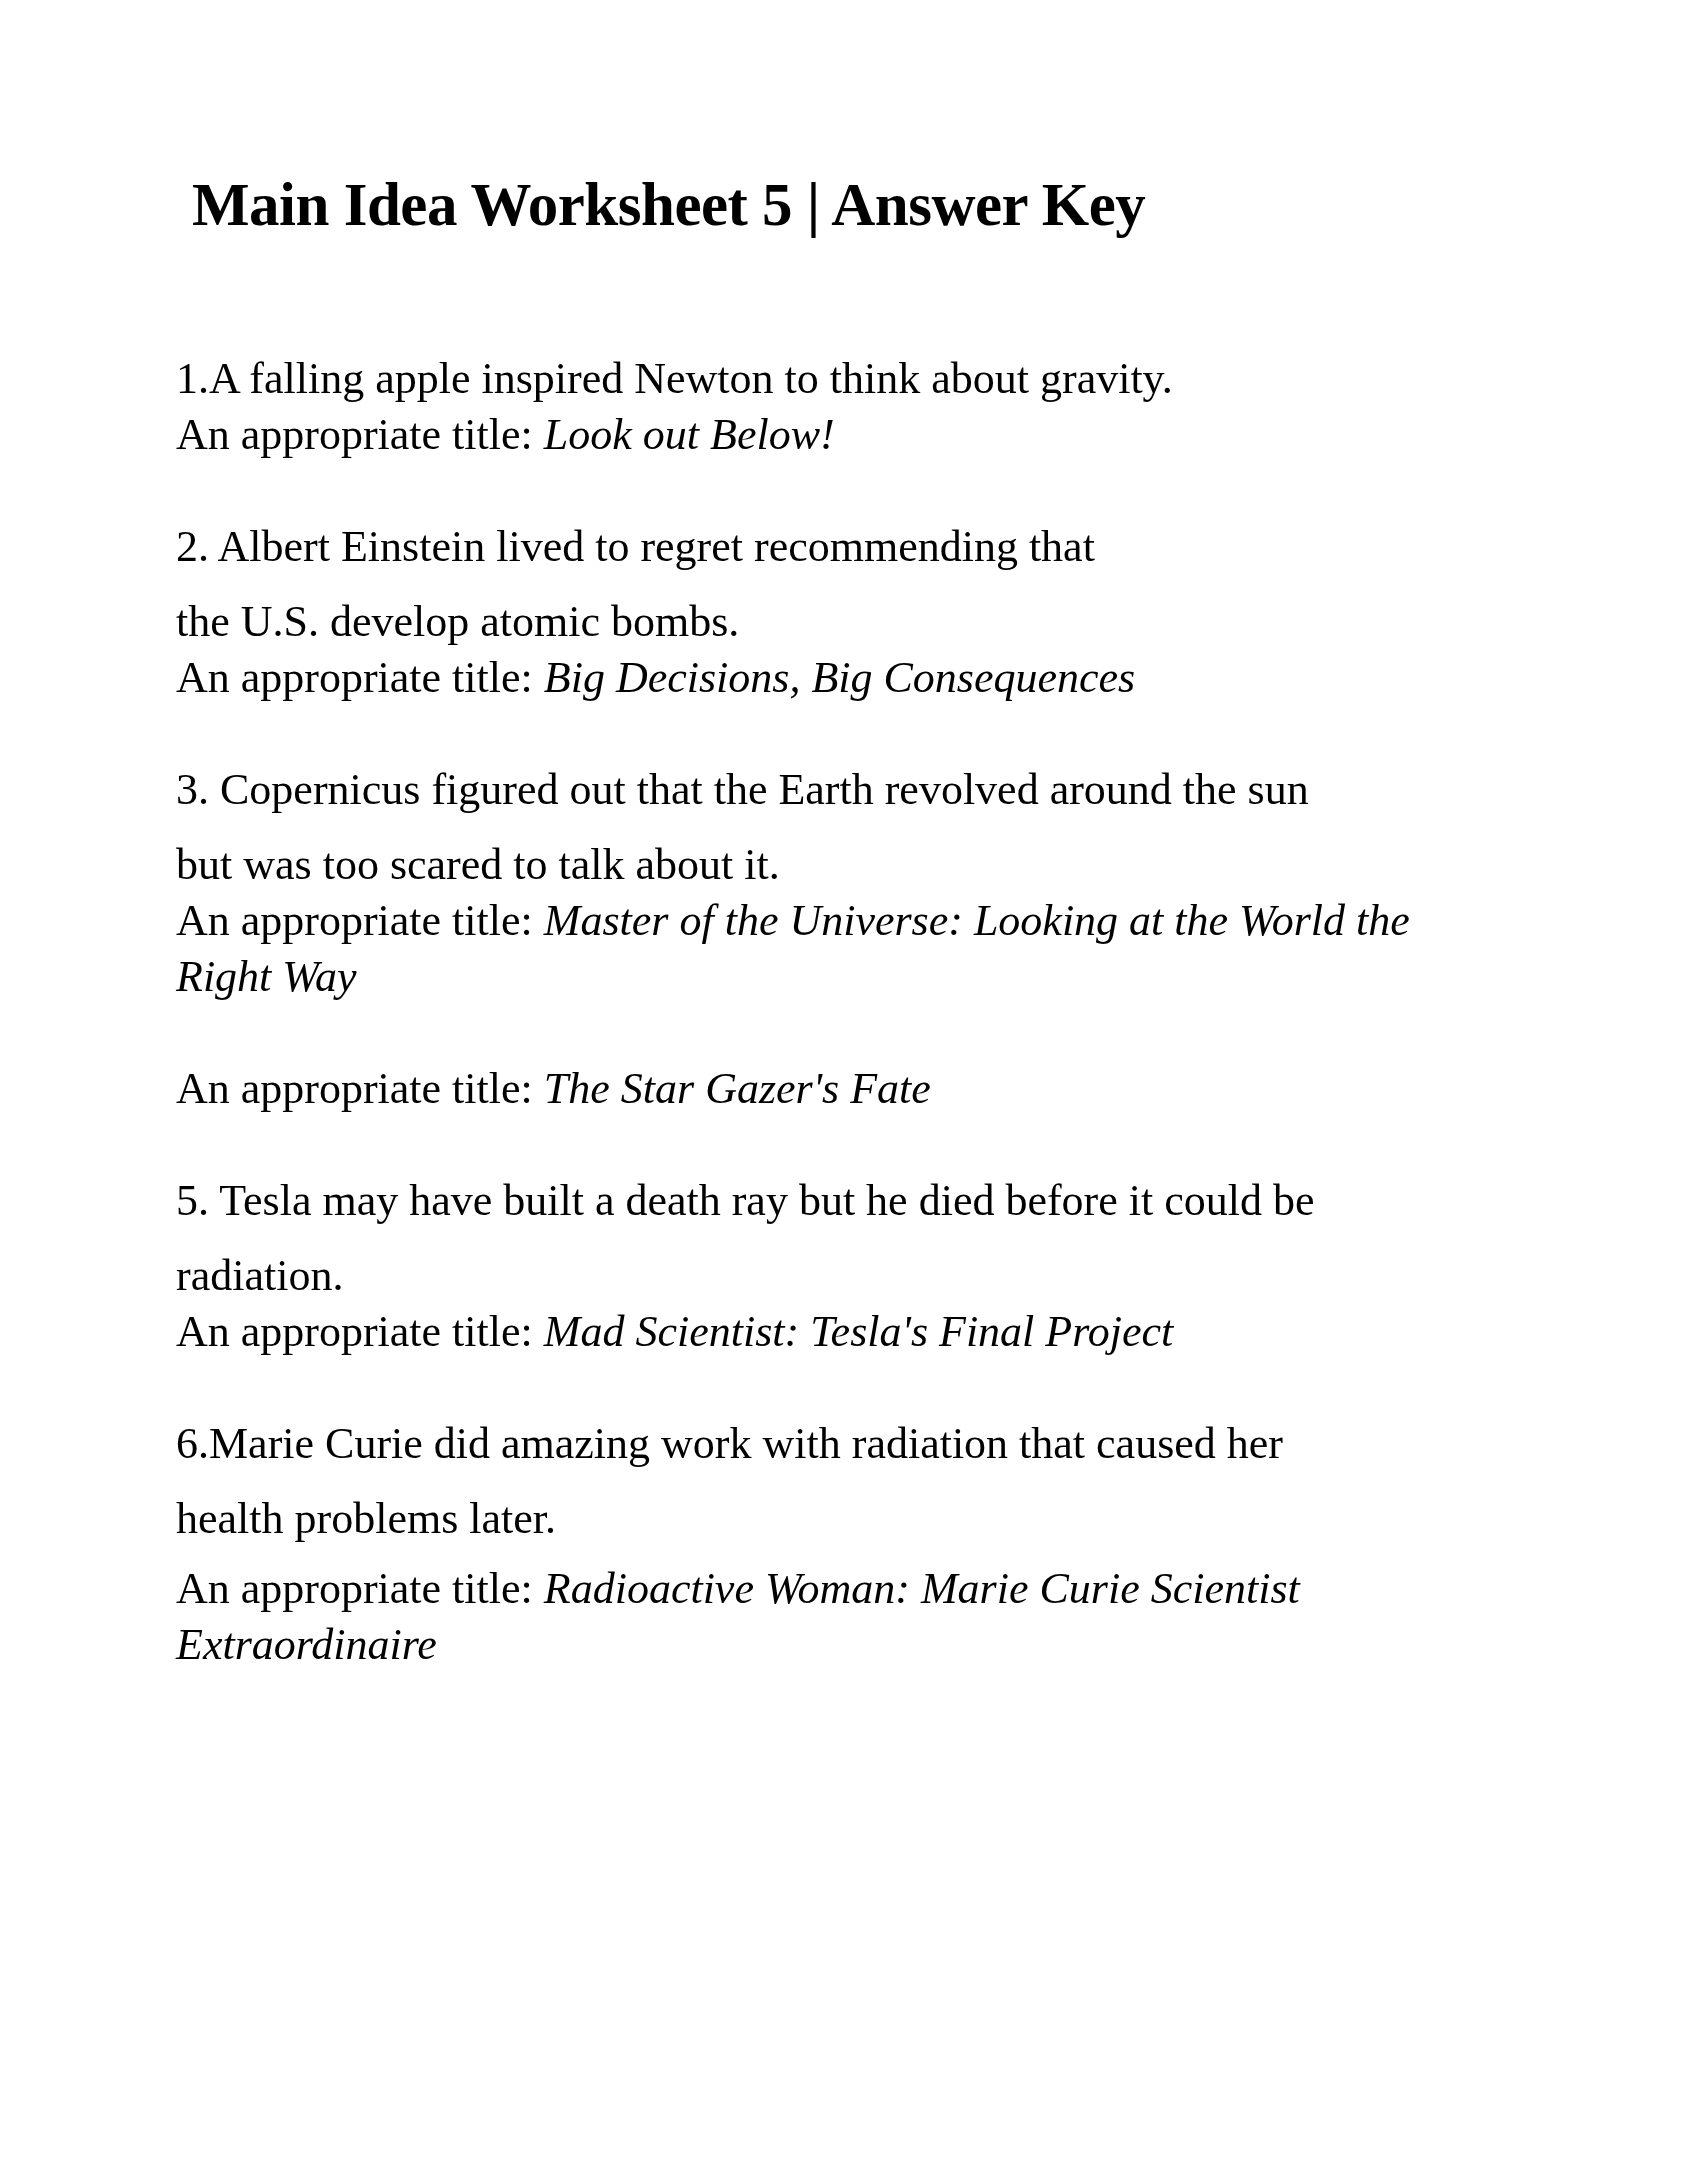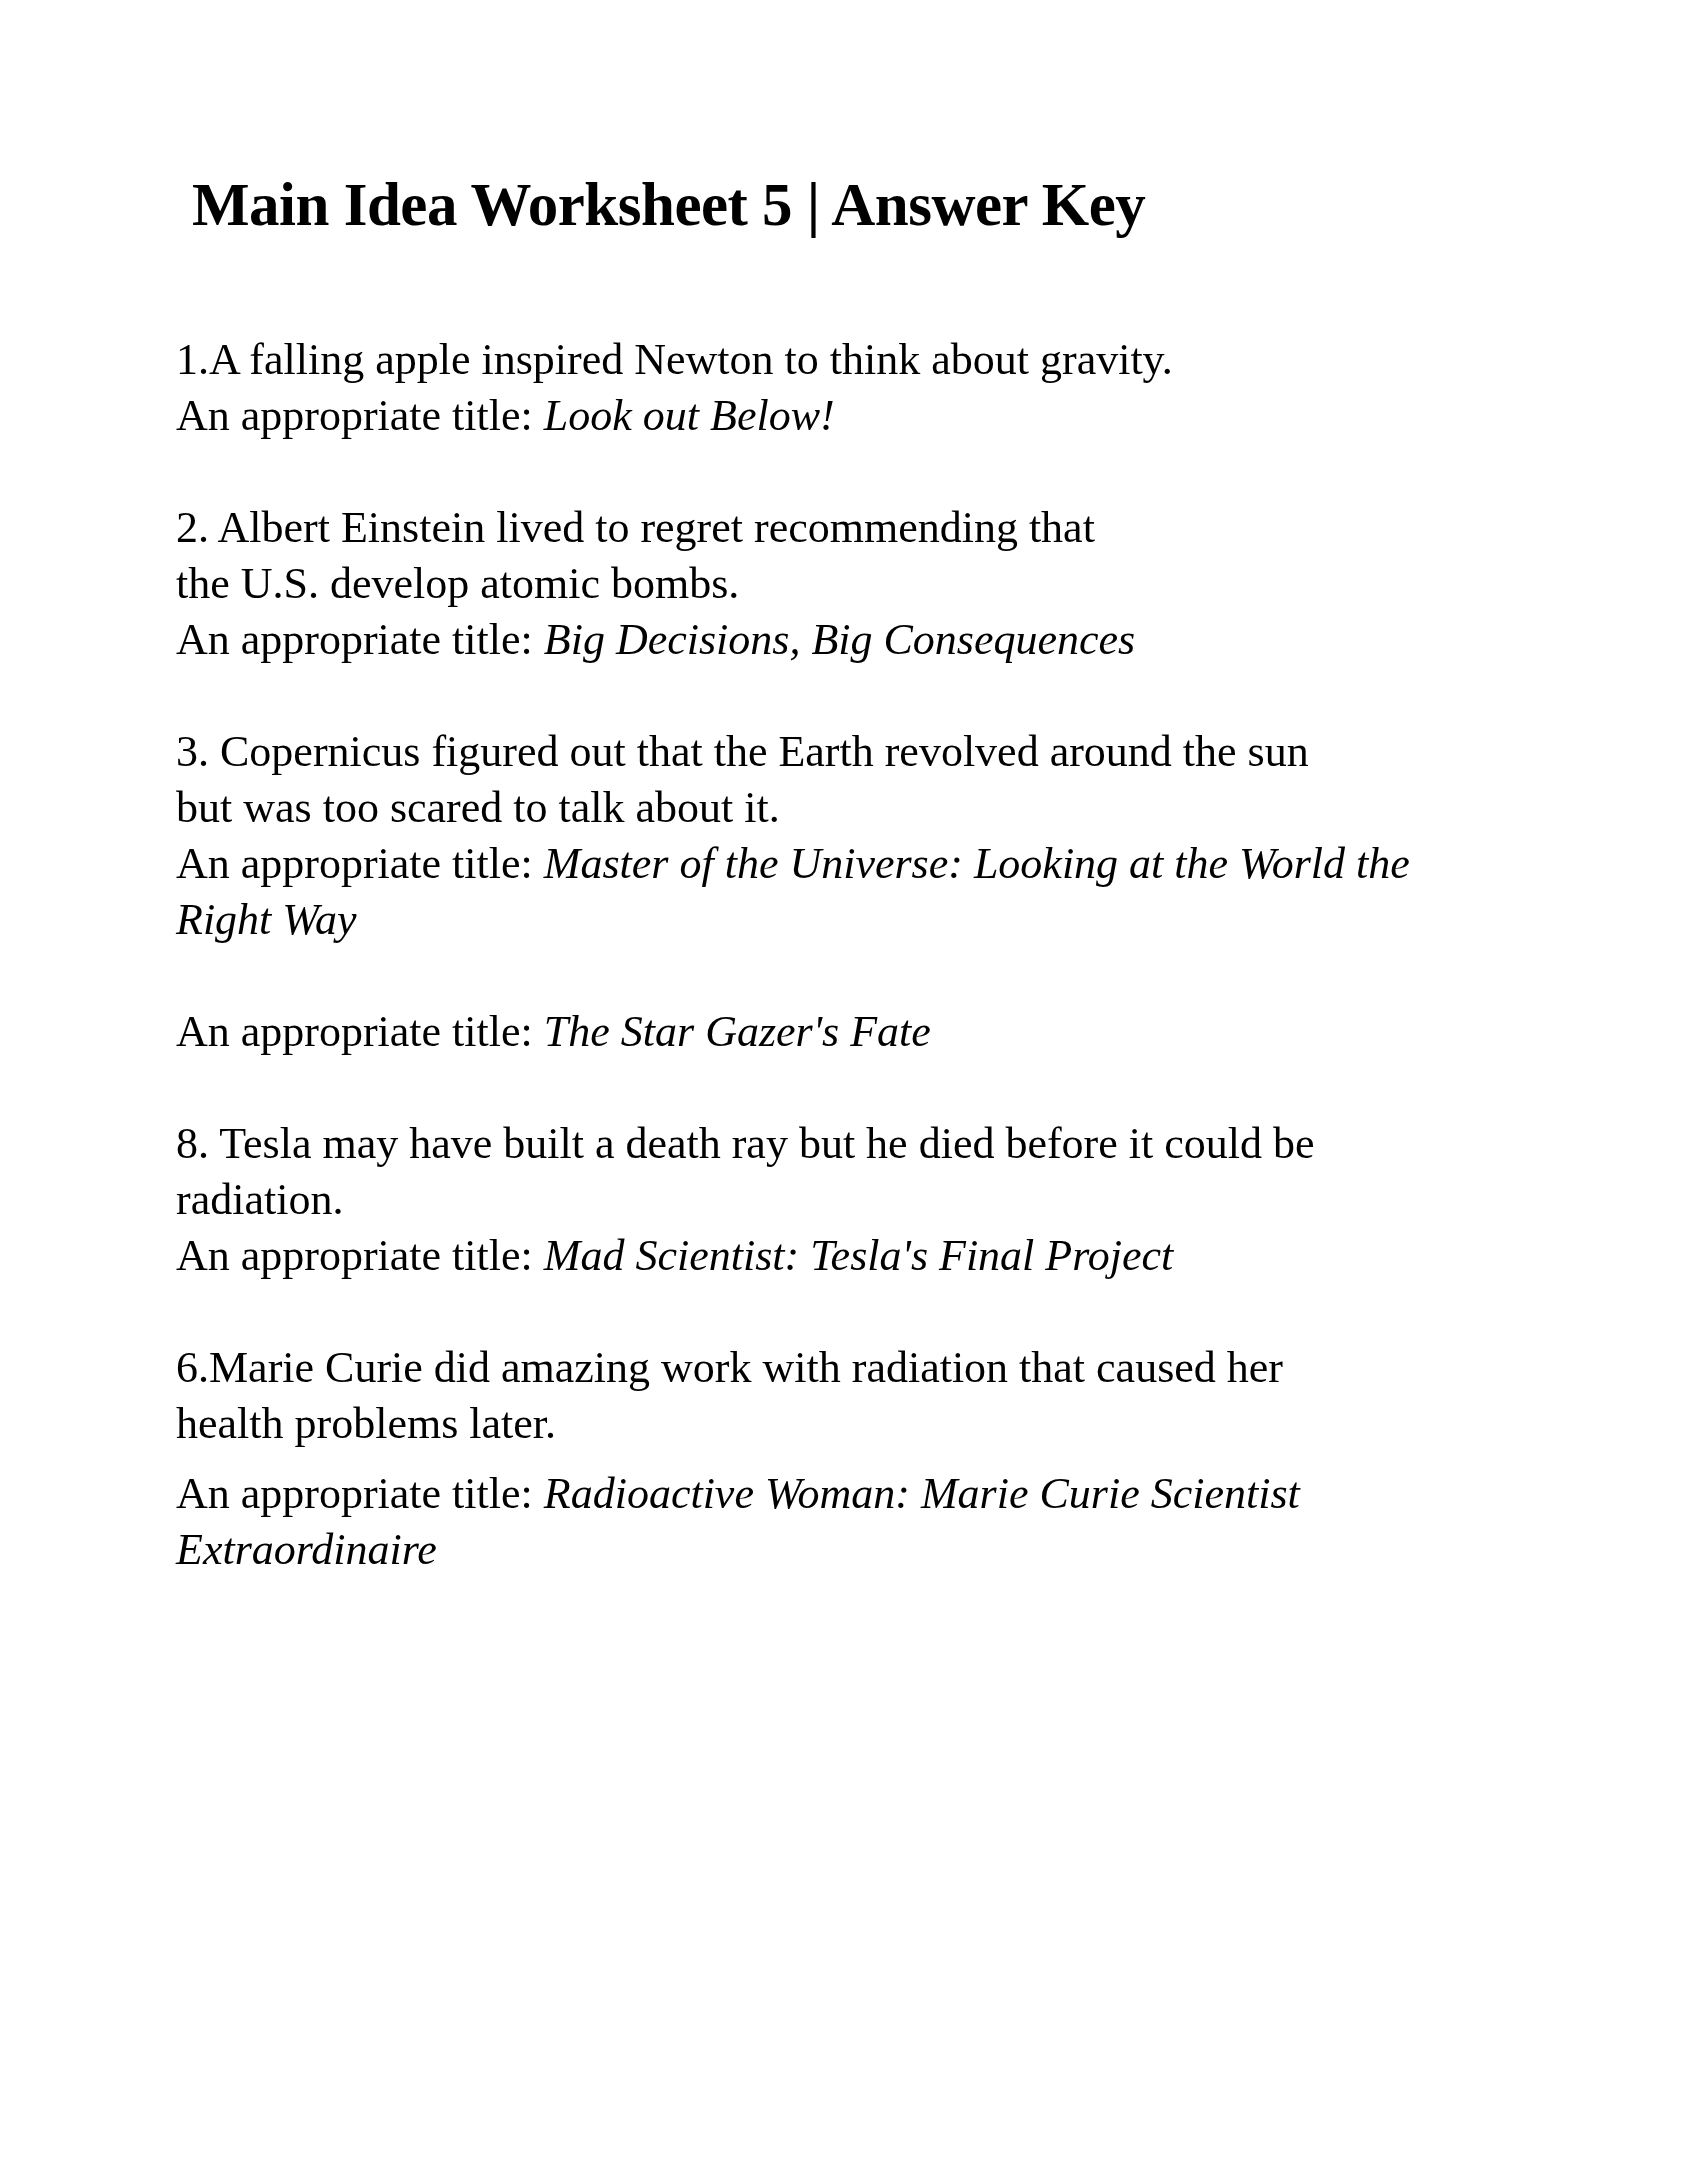--- a/index.html
+++ b/index.html
@@ -1,21 +1,21 @@
 <!DOCTYPE html>
 <html><head>
 <meta charset="utf-8">
 <style>
   html, body { margin:0; padding:0; background:#ffffff; }
   body { width:1683px; height:2178px; position:relative; overflow:hidden; font-family:"Liberation Serif", serif; color:#000; }
   .title { position:absolute; left:176px; top:158px; font-size:61px; font-weight:bold; line-height:1; white-space:nowrap; letter-spacing:-0.5px; }
   .items { position:absolute; left:176px; top:332px; width:1327px; }
   .item { margin:0 0 56px 0; font-size:44px; line-height:56px; }
   .q { display:block; }
-  .q .line { display:block; white-space:nowrap; }
+  .q .line { display:block; white-space:nowrap;margin-top:19px; }
   .ans-label { font-weight:normal; }
   .ans-text { font-style:italic; }
 </style>
 </head>
 <body>
 
 <h1 class="title" style="margin:16px;">Main Idea Worksheet 5 | Answer Key</h1>
 
 <div class="items">
   <div class="item">
@@ -40,21 +40,21 @@
     </span>
     <div style="width:1247px;"><span class="ans-label">An appropriate title:</span> <span class="ans-text">Master of the Universe: Looking at the World the Right Way</span></div>
   </div>
 
   <div class="item">
     <div><span class="ans-label">An appropriate title:</span> <span class="ans-text">The Star Gazer's Fate</span></div>
   </div>
 
   <div class="item">
     <span class="q">
-      <span class="line">8. Tesla may have built a death ray but he died before it could be</span>
+      <span class="line">5. Tesla may have built a death ray but he died before it could be</span>
       <span class="line">radiation.</span>
     </span>
     <div><span class="ans-label">An appropriate title:</span> <span class="ans-text">Mad Scientist: Tesla's Final Project</span></div>
   </div>
 
   <div class="item">
     <span class="q">
       <span class="line">6.Marie Curie did amazing work with radiation that caused her</span>
       <span class="line">health problems later.</span>
     </span>

